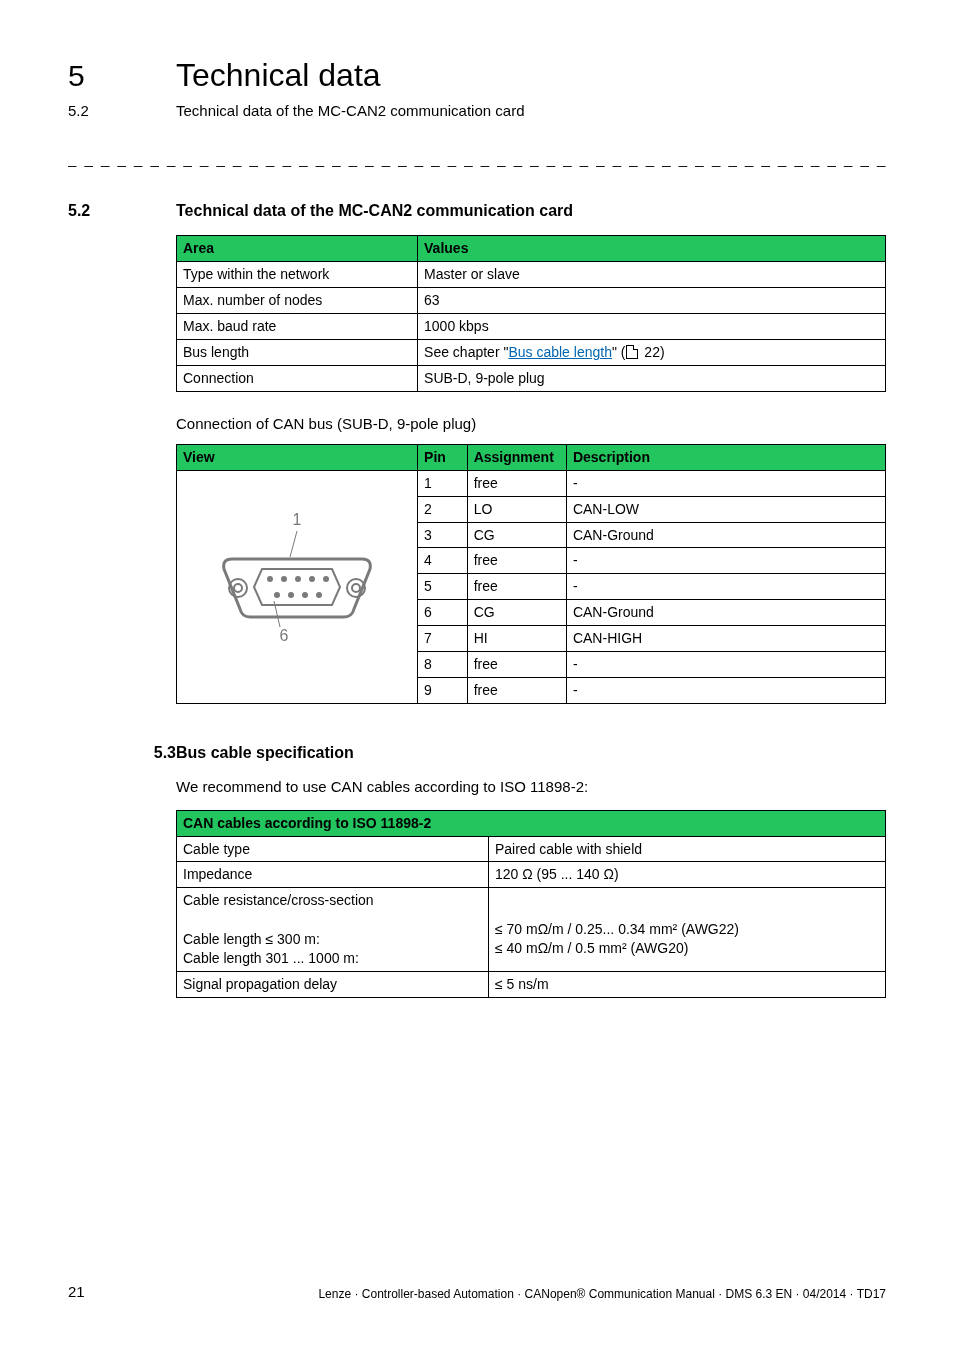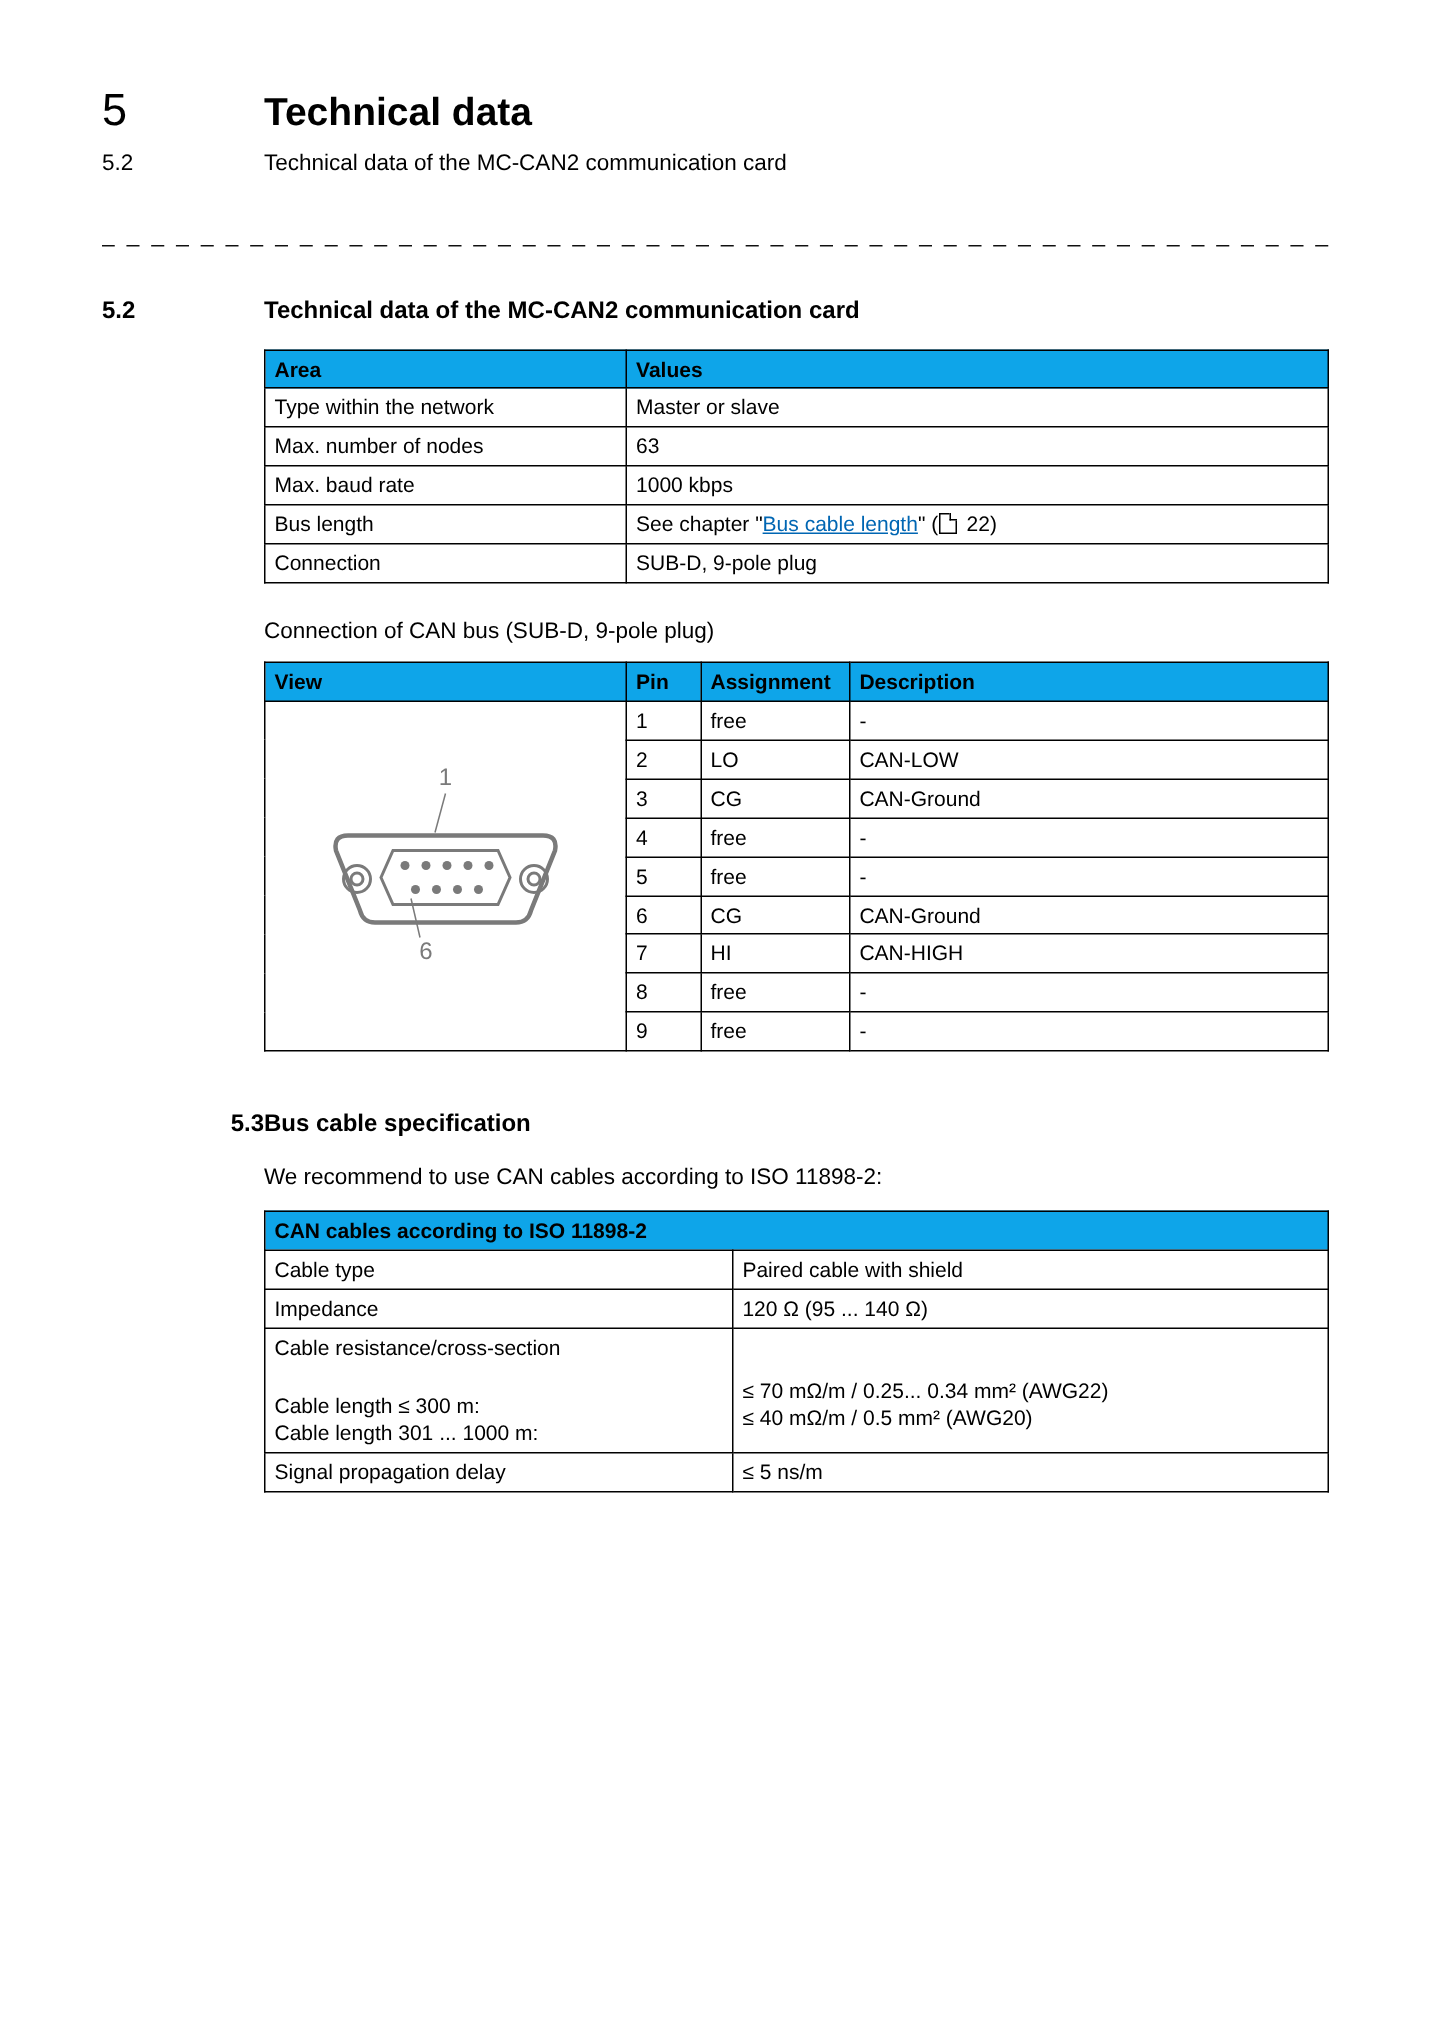--- a/index.html
+++ b/index.html
@@ -26,22 +26,22 @@
     align-items: baseline;
     margin-bottom: 2px;
   }
   .chapter-num {
     font-size: 30px;
     font-weight: 400;
     width: 108px;
     flex: 0 0 108px;
   }
   .chapter-title {
-    font-size: 26px;
-    font-weight: 700;
+    font-size: 32px;
+    font-weight: 400;
   }
   .subhead-line {
     display: flex;
     align-items: baseline;
     font-size: 15px;
     margin-top: 4px;
   }
   .subhead-num {
     width: 108px;
     flex: 0 0 108px;
@@ -78,21 +78,21 @@
     width: 100%;
     font-size: 14px;
   }
   th, td {
     border: 1px solid #000;
     padding: 3px 6px;
     text-align: left;
     vertical-align: middle;
   }
   th {
-    background: #0ea5e9;
+    background: #22c55e;
     font-weight: 700;
   }
   .subheading {
     font-weight: 400;
     font-size: 15px;
     margin: 22px 0 10px 0;
   }
   a.link {
     color: #0066b3;
     text-decoration: underline;
@@ -332,14 +332,18 @@
         </td>
       </tr>
       <tr>
         <td>Signal propagation delay</td>
         <td>≤ 5 ns/m</td>
       </tr>
     </tbody>
       </table>
   </div>
 
+  <div class="footer">
+    <div class="pagenum">21</div>
+    <div>Lenze · Controller-based Automation · CANopen® Communication Manual · DMS 6.3 EN · 04/2014 · TD17</div>
+  </div>
 
 </div>
 
 </body></html>

